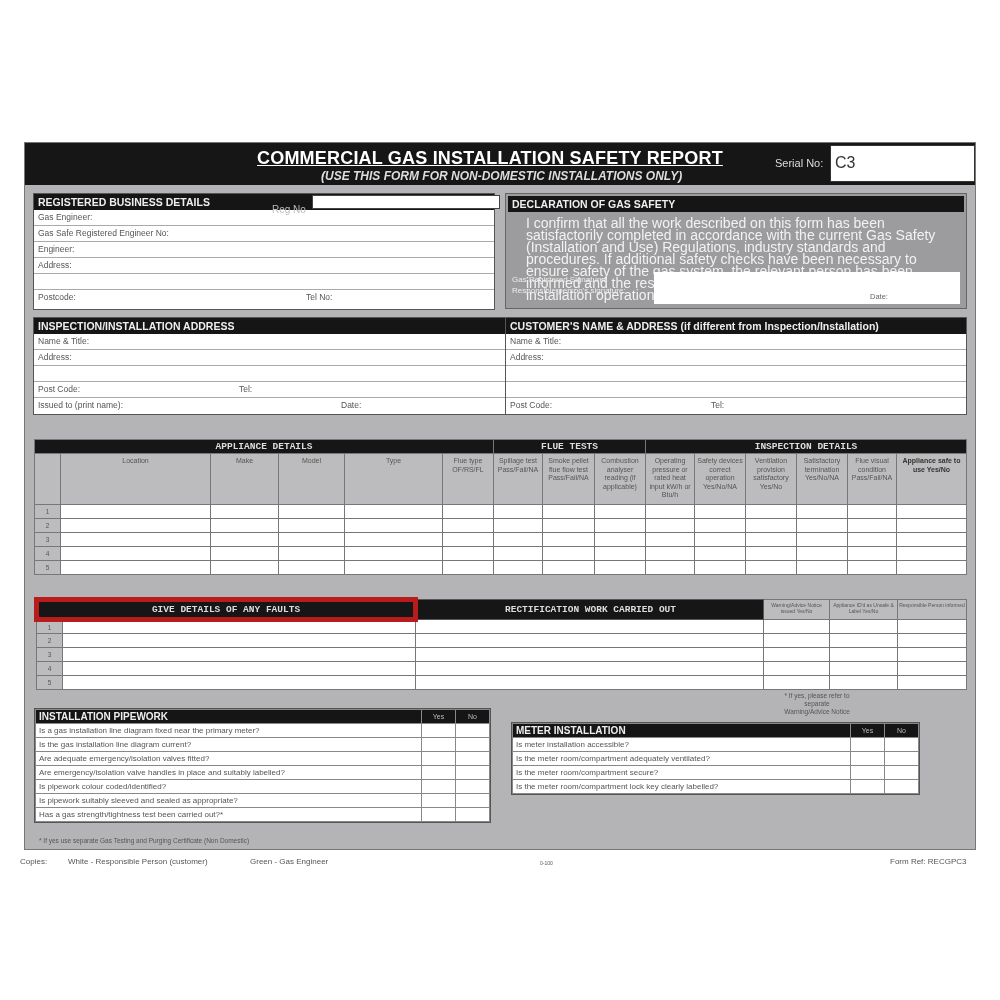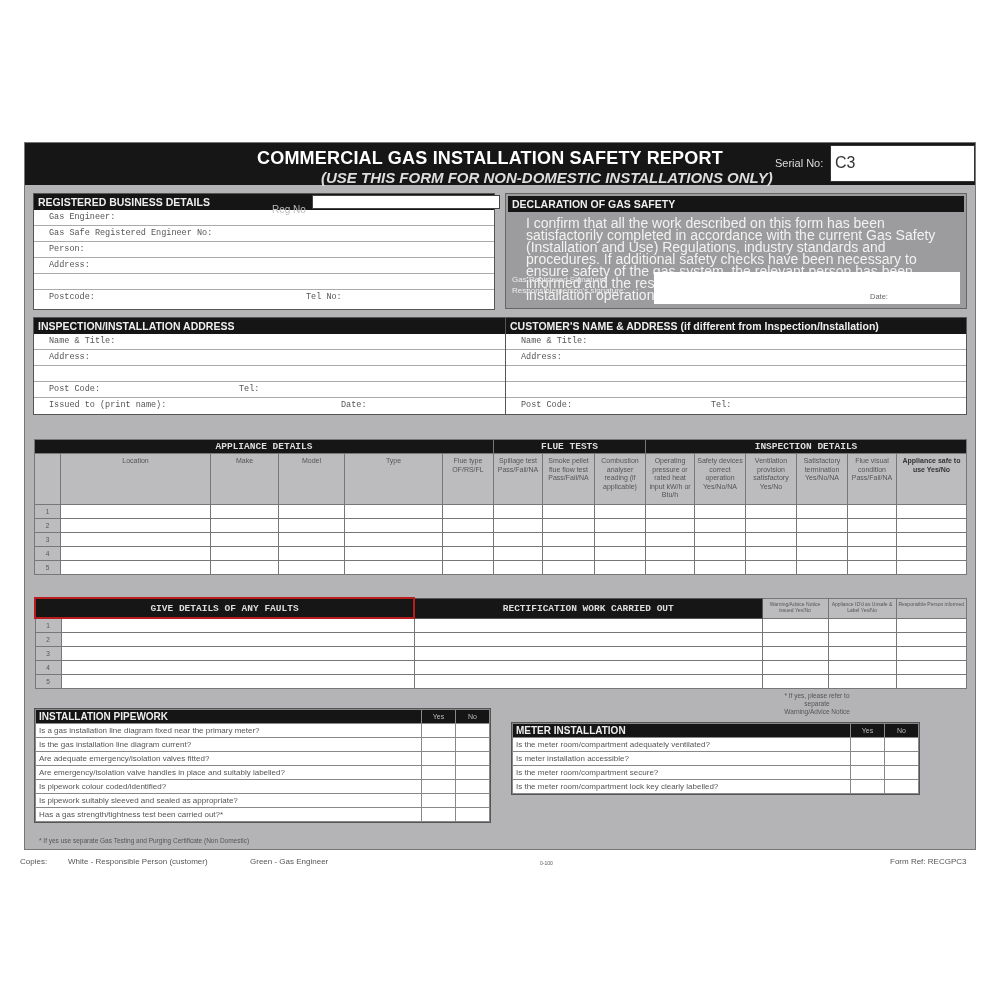--- a/index.html
+++ b/index.html
@@ -2,28 +2,28 @@
 <html><head>
 <meta charset="utf-8">
 <style>
   * { box-sizing: border-box; margin: 0; padding: 0; }
   html, body { width: 1000px; height: 1000px; background: #ffffff; overflow: hidden; }
   body { font-family: "Liberation Sans", sans-serif; color: #333; position: relative; }
 
   .sheet { position: absolute; left: 24px; top: 142px; width: 952px; height: 708px; background: #b4b4b6; border: 1px solid #777; }
 
   .titlebar { position: absolute; left: 0; top: 0; width: 950px; height: 42px; background: #161616; }
-  .title-main { position: absolute; left: 232px; top: 5px; font-size: 18px; font-weight: bold; color: #fff; letter-spacing: 0.2px; }
-  .title-sub { position: absolute; left: 296px; top: 26px; font-size: 15px; font-weight: bold; font-style: italic; color: #ddd; }
+  .title-main { position: absolute; left: 232px; top: 5px; font-size: 18px; font-weight: bold; color: #fff; letter-spacing: 0.2px; text-decoration: underline; }
+  .title-sub { position: absolute; left: 296px; top: 26px; font-size: 12px; font-weight: bold; font-style: italic; color: #ddd; }
   .serial-label { position: absolute; left: 750px; top: 14px; font-size: 11px; color: #ddd; }
   .serial-box { position: absolute; left: 805px; top: 2px; width: 145px; height: 37px; background: #fff; border: 1px solid #333; font-size: 16px; color: #333; padding: 8px 0 0 4px; }
 
   .panel { position: absolute; background: #fff; border: 1px solid #555; }
   .panel-head { background: #151515; color: #eee; font-weight: bold; font-size: 10.5px; height: 16px; line-height: 16px; padding-left: 4px; white-space: nowrap; position: relative; }
-  .frow { height: 16px; border-bottom: 1px solid #aaa; font-size: 8.5px; color: #555; line-height: 15px; padding-left: 15px; position: relative; font-family: Liberation Mono, monospace; }
+  .frow { height: 16px; border-bottom: 1px solid #aaa; font-size: 8.5px; color: #555; line-height: 15px; padding-left: 4px; position: relative; }
   .frow:last-child { border-bottom: none; }
   .frow .right { position: absolute; top: 0; }
 
   .reg-no-label { position: absolute; left: 238px; top: 8px; font-size: 10px; color: #bbb; font-weight: normal; }
   .reg-no-box { position: absolute; left: 278px; top: 1px; width: 188px; height: 14px; background: #fff; border: 1px solid #444; }
 
   .decl { position: absolute; left: 480px; top: 50px; width: 462px; height: 116px; background: #9c9c9e; border: 1px solid #666; }
   .decl .panel-head { margin: 2px; }
   .decl-text { font-size: 14px; color: #f2f2f2; padding: 3px 20px; line-height: 12px; }
   .decl-sig-label { position: absolute; left: 6px; top: 80px; font-size: 8px; color: #eee; line-height: 11px; }
@@ -62,21 +62,21 @@
   </div>
 
   <div class="panel" style="left:8px; top:50px; width:462px; height:117px;">
     <div class="panel-head">
       <span>REGISTERED BUSINESS DETAILS</span>
       <span class="reg-no-label">Reg No</span>
       <span class="reg-no-box"></span>
     </div>
     <div class="frow"><span>Gas Engineer:</span></div>
     <div class="frow"><span>Gas Safe Registered Engineer No:</span></div>
-    <div class="frow"><span>Person:</span></div>
+    <div class="frow"><span>Engineer:</span></div>
     <div class="frow"><span>Address:</span></div>
     <div class="frow"><span></span></div>
     <div class="frow">
       <span>Postcode:</span>
       <span class="right" style="left:272px;">Tel No:</span>
     </div>
   </div>
 
   <div class="decl">
     <div class="panel-head">DECLARATION OF GAS SAFETY</div>
@@ -225,21 +225,21 @@
           <td class="cell"></td>
           <td class="cell"></td>
           <td class="cell"></td>
     </tr>
   </tbody>
     </table>
 
   <table class="grid" style="left:9px; top:454px; width:933px; border:none; background:transparent;">
     <tbody>
         <tr>
-      <th class="gh" colspan="2" style="border:2px solid #b91c1c;">GIVE DETAILS OF ANY FAULTS</th>
+      <th class="gh" colspan="2" style="border:5px solid #b91c1c;">GIVE DETAILS OF ANY FAULTS</th>
       <th class="gh" style="width:348px; border:1px solid #555;">RECTIFICATION WORK CARRIED OUT</th>
       <th class="subh" style="height:20px; font-size:5px; line-height:6px; padding-top:2px; width:66px;">Warning/Advice Notice issued Yes/No</th>
       <th class="subh" style="height:20px; font-size:5px; line-height:6px; padding-top:2px; width:68px;">Appliance ID'd as Unsafe &amp; Label Yes/No</th>
       <th class="subh" style="height:20px; font-size:5px; line-height:6px; padding-top:2px;">Responsible Person informed</th>
     </tr>
     <tr>
       <td class="rownum">1</td>
       <td class="cell" style="width:353px;"></td>
       <td class="cell"></td>
       <td class="cell"></td>
@@ -335,26 +335,26 @@
 
   <div class="check" style="left:486px; top:579px; width:409px;">
     <table>
       <tbody>
           <tr class="hd">
         <td>METER INSTALLATION</td>
         <td class="yn">Yes</td>
         <td class="yn">No</td>
       </tr>
       <tr>
+            <td>Is meter installation accessible?</td>
+            <td class="yn"></td>
+            <td class="yn"></td>
+          </tr>
+      <tr>
             <td>Is the meter room/compartment adequately ventilated?</td>
-            <td class="yn"></td>
-            <td class="yn"></td>
-          </tr>
-      <tr>
-            <td>Is meter installation accessible?</td>
             <td class="yn"></td>
             <td class="yn"></td>
           </tr>
       <tr>
             <td>Is the meter room/compartment secure?</td>
             <td class="yn"></td>
             <td class="yn"></td>
           </tr>
       <tr>
             <td>Is the meter room/compartment lock key clearly labelled?</td>

